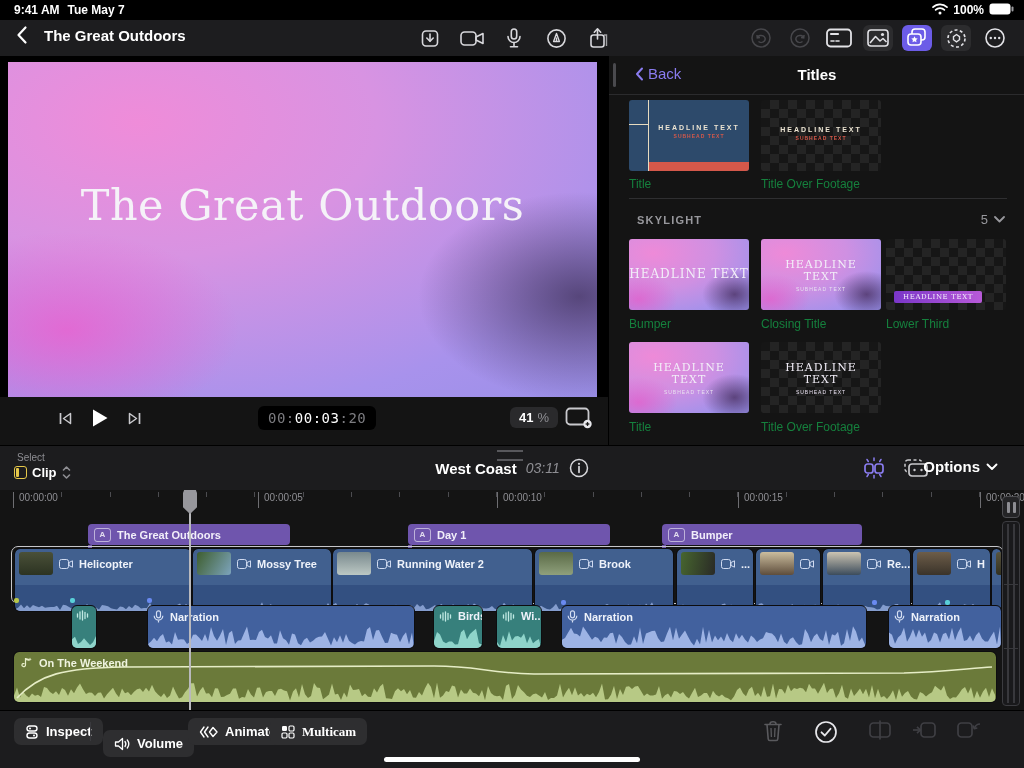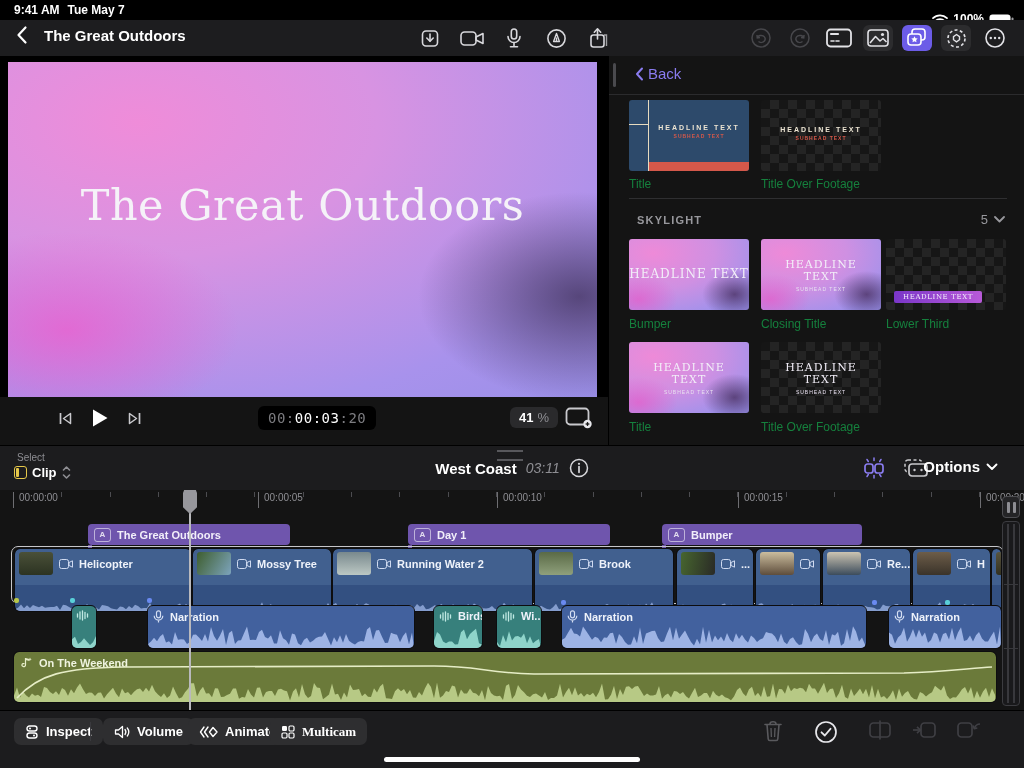--- a/index.html
+++ b/index.html
@@ -5,21 +5,21 @@
   html,body{margin:0;padding:0;background:#000;}
   body{width:1024px;height:768px;position:relative;overflow:hidden;
        font-family:"Liberation Sans",sans-serif;color:#fff;-webkit-font-smoothing:antialiased;}
   .abs{position:absolute;}
   .row{display:flex;align-items:center;}
   svg{display:block;}
 
   
   #statusbar{left:0;top:0;width:1024px;height:20px;background:#000;font-size:12px;font-weight:700;}
   #statusbar .left{left:14px;top:3px;display:flex;gap:8px;}
-  #statusbar .right{right:10px;top:12px;display:flex;gap:5px;align-items:flex-end;}
+  #statusbar .right{right:10px;top:3px;display:flex;gap:5px;align-items:flex-start;}
 
   
   #toolbar{left:0;top:20px;width:1024px;height:36px;background:#1d1d1f;border-bottom:1px solid #000;}
   #toolbar .title{font-size:15px;font-weight:700;}
   .tbtn{width:30px;height:26px;border-radius:6px;display:flex;align-items:center;justify-content:center;}
   .tbtn.dark{background:#2c2c2e;}
   .tbtn.sel{background:#6c5ce7;}
 
   
   #viewer-frame{left:8px;top:62px;width:589px;height:335px;
@@ -286,20 +286,21 @@
 
 <div id="panel" class="abs">
   <div id="panel-header" class="abs">
     <span class="drag-v abs" style="left:4px;top:7px;"></span>
     <div id="back-btn" class="abs">
       <svg width="9" height="14" viewBox="0 0 9 14">
           <polyline points="7,1.5 2,7 7,12.5" stroke="#8a7cf0" stroke-width="2" fill="none" stroke-linecap="round" stroke-linejoin="round"></polyline>
         </svg>
       <span>Back</span>
     </div>
+    <div id="panel-title" class="abs">Titles</div>
   </div>
 
   <div class="thumb" style="left:20px;top:44px;background:#2d4a6b;">
     <div class="abs" style="left:19px;top:0;width:1px;height:71px;background:#e8dcc0;"></div>
     <div class="abs" style="left:0;top:24px;width:19px;height:1px;background:#e8dcc0;"></div>
     <div class="abs" style="left:20px;bottom:0;width:100px;height:9px;background:#d4584a;"></div>
     <div class="abs" style="left:20px;top:24px;width:100px;text-align:center;">
       <div class="hl-sans">HEADLINE TEXT</div>
       <div class="sub-red" style="margin-top:2px;">SUBHEAD TEXT</div>
     </div>
@@ -717,21 +718,21 @@
   <div class="bbtn" style="left:14px;">
     <svg width="14" height="14" viewBox="0 0 14 14">
         <rect x="2" y="1" width="10" height="5" rx="2.5" stroke="#fff" stroke-width="1.4" fill="none"></rect>
         <rect x="2" y="8" width="10" height="5" rx="2.5" stroke="#fff" stroke-width="1.4" fill="none"></rect>
         <circle cx="5" cy="3.5" r="1" fill="#fff"></circle>
         <circle cx="9" cy="10.5" r="1" fill="#fff"></circle>
       </svg>
     <span>Inspect</span>
   </div>
   <div id="bb-divider" class="abs"></div>
-  <div class="bbtn" style="left:103px;">
+  <div class="bbtn" style="left:103px;margin-top:12px;">
     <svg width="16" height="14" viewBox="0 0 16 14">
         <path d="M1.5 5 H4.5 L8.5 1.5 V12.5 L4.5 9 H1.5 Z" stroke="#fff" stroke-width="1.3" fill="none" stroke-linejoin="round"></path>
         <path d="M11 4.5 q1.8 2.5 0 5" stroke="#fff" stroke-width="1.3" fill="none" stroke-linecap="round"></path>
         <path d="M13.3 3 q3 4 0 8" stroke="#fff" stroke-width="1.3" fill="none" stroke-linecap="round"></path>
       </svg>
     <span>Volume</span>
   </div>
   <div class="bbtn" style="left:188px;">
     <svg width="19" height="12" viewBox="0 0 19 12">
         <polyline points="5,1 1.5,6 5,11" stroke="#fff" stroke-width="1.4" fill="none" stroke-linecap="round" stroke-linejoin="round"></polyline>

